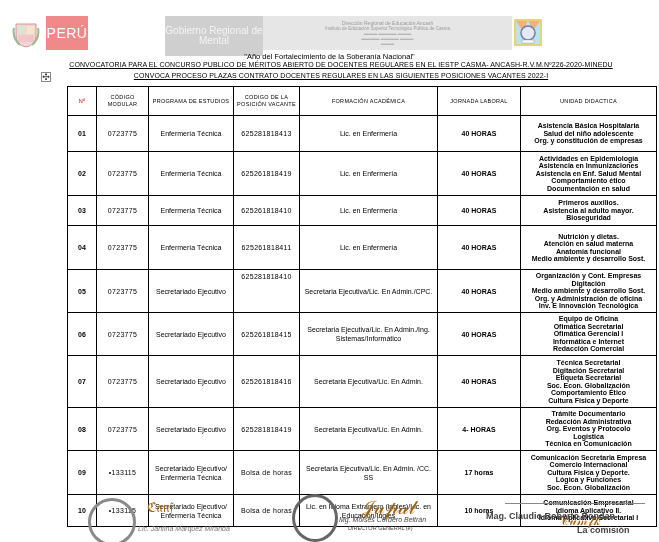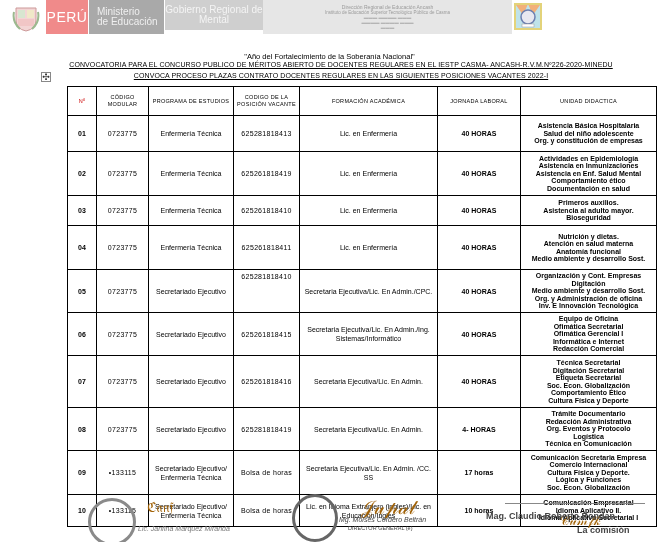--- a/index.html
+++ b/index.html
@@ -1,23 +1,23 @@
 <!DOCTYPE html>
 <html><head>
 <meta charset="utf-8">
 <style>
   html, body { margin:0; padding:0; background:#ffffff; }
   body { width:659px; height:542px; position:relative; overflow:hidden; font-family:"Liberation Sans", sans-serif; color:#000; }
 
   
-  .banner { position:absolute; left:0; top:0; width:659px; height:34px; }
+  .banner { position:absolute; left:0; top:16px; width:659px; height:34px; }
   .coat { position:absolute; left:12px; top:2px; width:28px; height:30px; }
   .peru { position:absolute; left:46px; top:0; width:42px; height:34px; background:#f08a8a; color:#fff; font-size:14px; display:flex; align-items:center; justify-content:center; letter-spacing:0.5px; }
   .minedu { position:absolute; left:89px; top:0; width:75px; height:34px; background:#a9a9a9; color:#efefef; font-size:10px; line-height:10px; display:flex; flex-direction:column; justify-content:center; padding-left:8px; box-sizing:border-box; }
-  .gore { position:absolute; left:165px; top:0; width:98px; height:30px; background:#cfcfcf; color:#f4f4f4; font-size:10px; line-height:10px; display:flex; flex-direction:column; justify-content:center; align-items:center; text-align:center; }
+  .gore { position:absolute; left:165px; top:0; width:98px; height:40px; background:#cfcfcf; color:#f4f4f4; font-size:10px; line-height:10px; display:flex; flex-direction:column; justify-content:center; align-items:center; text-align:center; }
   .inst { position:absolute; left:263px; top:0; width:249px; height:34px; background:#e6e6e6; color:#9a9a9a; font-size:4.5px; line-height:5px; text-align:center; padding-top:5px; box-sizing:border-box; }
   .inst .l1 { font-size:5px; }
   .logo-right { position:absolute; left:513px; top:1px; width:30px; height:31px; }
 
   
   .year { position:absolute; left:0; width:659px; top:52px; text-align:center; font-size:7.5px; }
   .conv1 { position:absolute; left:41px; top:61px; width:600px; text-align:center; font-size:7px; text-decoration:underline; letter-spacing:0.1px; white-space:nowrap; }
   .conv2 { position:absolute; left:41px; top:72px; width:600px; text-align:center; font-size:7px; text-decoration:underline; letter-spacing:0.1px; white-space:nowrap; }
   .move-handle { position:absolute; left:41px; top:72px; width:10px; height:10px; border:1px solid #888; box-sizing:border-box; font-size:9px; line-height:8px; text-align:center; color:#333; cursor:move; }
 
@@ -58,24 +58,20 @@
 <div class="banner">
   <svg class="coat" viewBox="0 0 28 30">
     <path d="M4 6 L24 6 L24 18 Q24 27 14 29 Q4 27 4 18 Z" fill="#f3d5d5" stroke="#c99" stroke-width="1"></path>
     <rect x="6" y="8" width="7" height="8" fill="#d7e6d0"></rect>
     <rect x="15" y="8" width="7" height="8" fill="#f0e8c8"></rect>
     <rect x="6" y="17" width="16" height="7" fill="#f1c6c6"></rect>
     <path d="M2 10 Q0 20 8 27" stroke="#9cb98f" stroke-width="2" fill="none"></path>
     <path d="M26 10 Q28 20 20 27" stroke="#9cb98f" stroke-width="2" fill="none"></path>
   </svg>
   <div class="peru">PERÚ</div>
-  <div class="minedu">
-    <span>Ministerio</span>
-    <span>de Educación</span>
-  </div>
   <div class="gore">
     <span>Gobierno Regional de</span>
     <span>Mental</span>
   </div>
   <div class="inst">
     <div class="l1">Dirección Regional de Educación Ancash</div>
     <div>Instituto de Educación Superior Tecnológico Público de Casma</div>
     <div style="color:#b5b5b5">▬▬▬ ▬▬▬▬ ▬▬▬</div>
     <div style="color:#b5b5b5">▬▬▬▬ ▬▬▬▬ ▬▬▬</div>
     <div style="color:#b5b5b5">▬▬▬</div>

